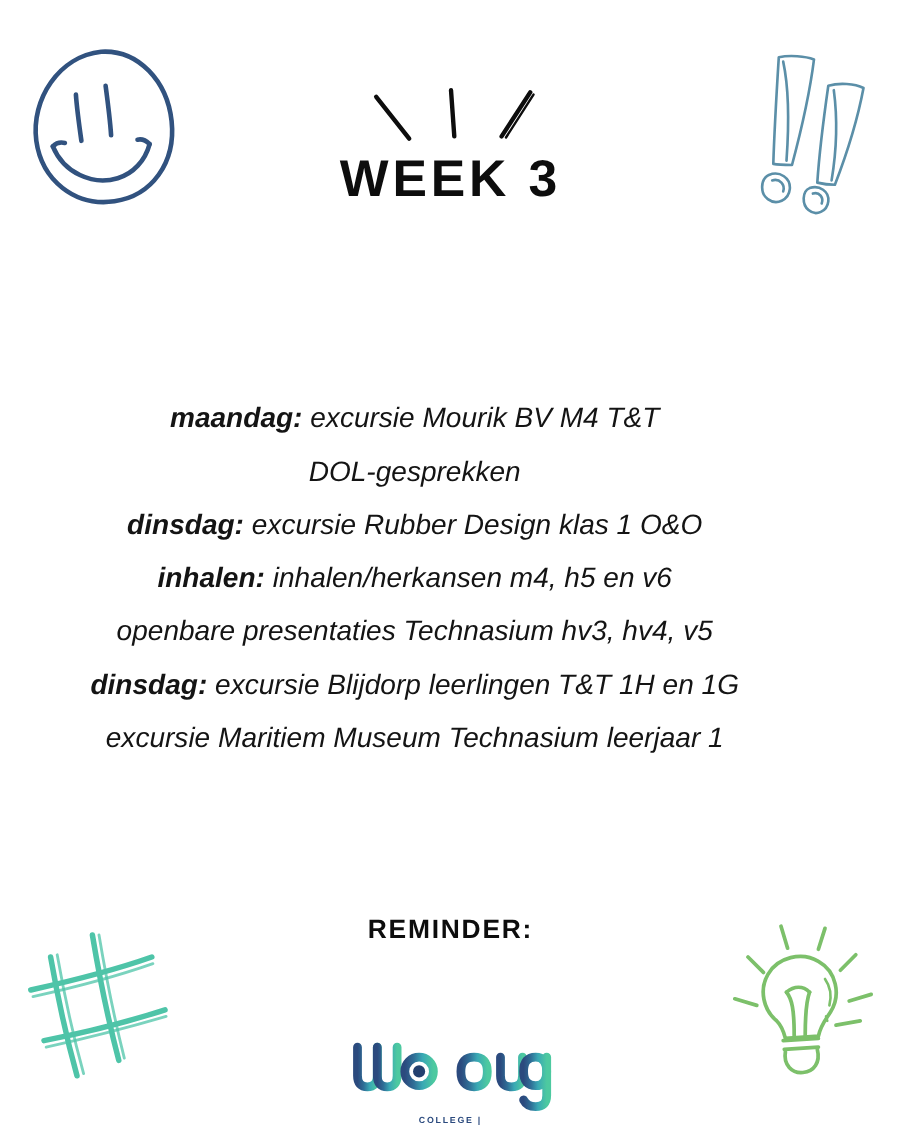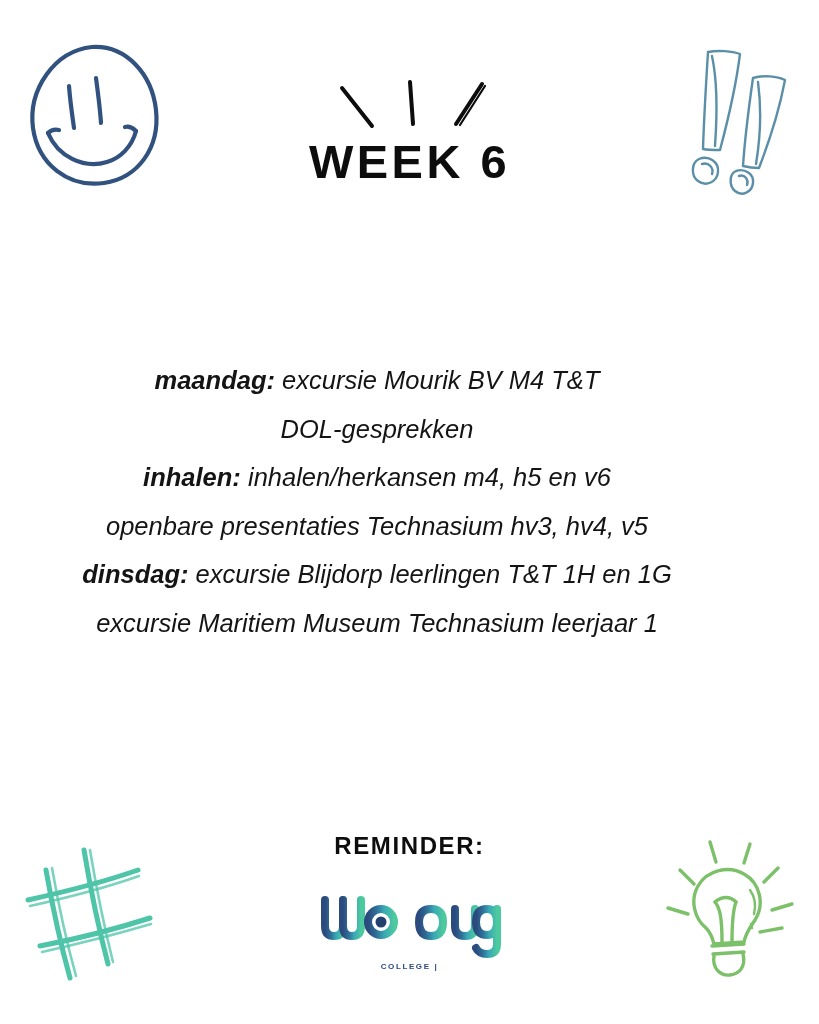--- a/index.html
+++ b/index.html
@@ -86,21 +86,21 @@
     font-size: 24px;
     font-style: italic;
     line-height: 1.32;
     color: #141414;
   }
 
   
   #logo-block {
     position: absolute;
     left: 0;
-    top: 888px;
+    top: 940px;
     width: 819px;
     text-align: center;
   }
   #logo-mark { display: block; margin: 0 auto; }
 </style>
 </head>
 <body>
 
 <div class="doodle" id="smiley-doodle">
   <svg viewBox="0 0 148 152" width="148" height="152" fill="none" stroke="#31527f" stroke-width="4.2" stroke-linecap="round" stroke-linejoin="round">
@@ -126,29 +126,32 @@
   </svg>
 </div>
 
 <div id="header-block">
   <svg id="title-ticks" viewBox="0 0 200 52" fill="none" stroke="#0d0d0d" stroke-width="4" stroke-linecap="round">
     <path d="M32 10 L62 48"></path>
     <path d="M100 4 L103 46"></path>
     <path d="M172 6 L146 46"></path>
     <path d="M175 8 L150 47" stroke-width="2.2"></path>
   </svg>
-  <div id="page-title">WEEK 6</div>
+  <div id="page-title">WEEK 3</div>
 </div>
 
 <div id="agenda-block">
   <div class="agenda-line">
     <span class="day">maandag:</span><span> excursie Mourik BV M4 T&amp;T</span>
   </div>
   <div class="agenda-line">
     <span class="day"></span><span>DOL-gesprekken</span>
+  </div>
+  <div class="agenda-line">
+    <span class="day">dinsdag:</span><span> excursie Rubber Design klas 1 O&amp;O</span>
   </div>
   <div class="agenda-line">
     <span class="day">inhalen:</span><span> inhalen/herkansen m4, h5 en v6</span>
   </div>
   <div class="agenda-line">
     <span class="day"></span><span>openbare presentaties Technasium hv3, hv4, v5</span>
   </div>
   <div class="agenda-line">
     <span class="day">dinsdag:</span><span> excursie Blijdorp leerlingen T&amp;T 1H en 1G</span>
   </div>

